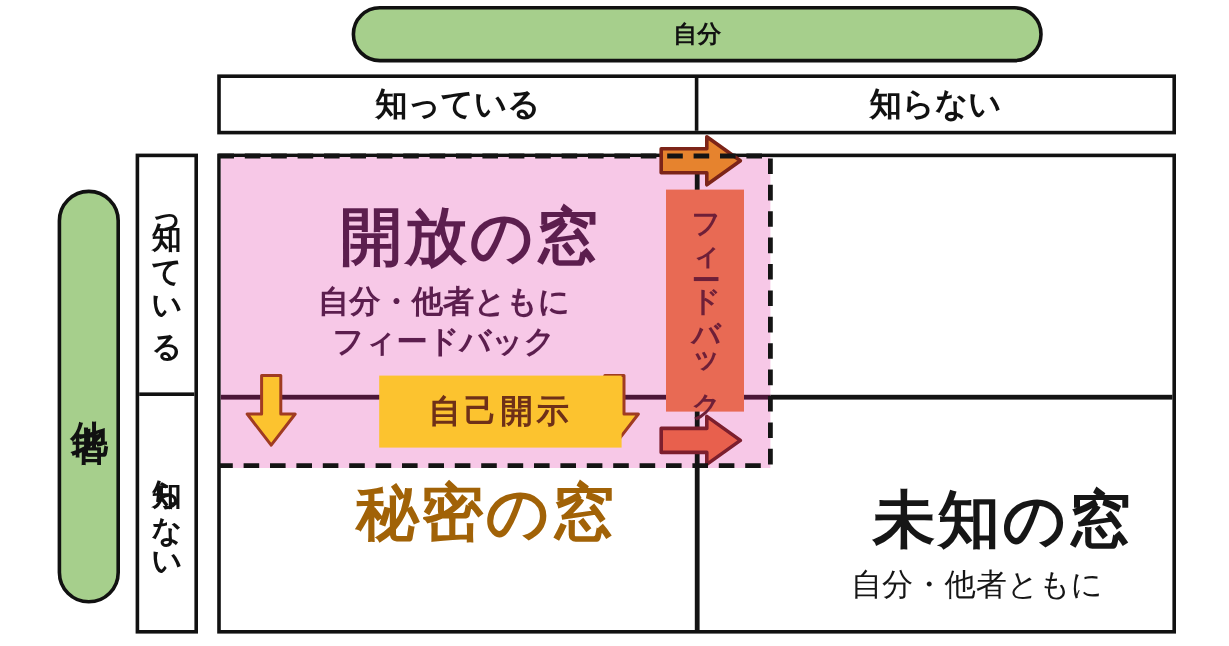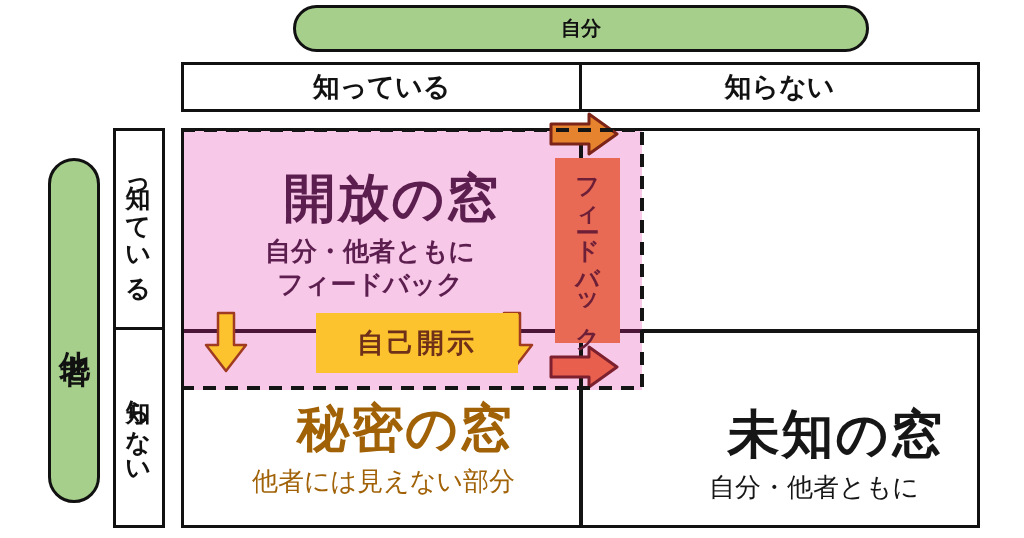--- a/index.html
+++ b/index.html
@@ -125,21 +125,20 @@
       <div class="desc">
         <div>自分・他者ともに</div>
         <div>フィードバック</div>
       </div>
     </div>
 
 
     <div class="q secret">
       <div class="title">秘密の窓</div>
       <div class="desc">
-        <div>他者には見えない部分</div>
       </div>
     </div>
 
     <div class="q unknown">
       <div class="title">未知の窓</div>
       <div class="desc">
         <div>自分・他者ともに</div>
       </div>
     </div>
   </div>

